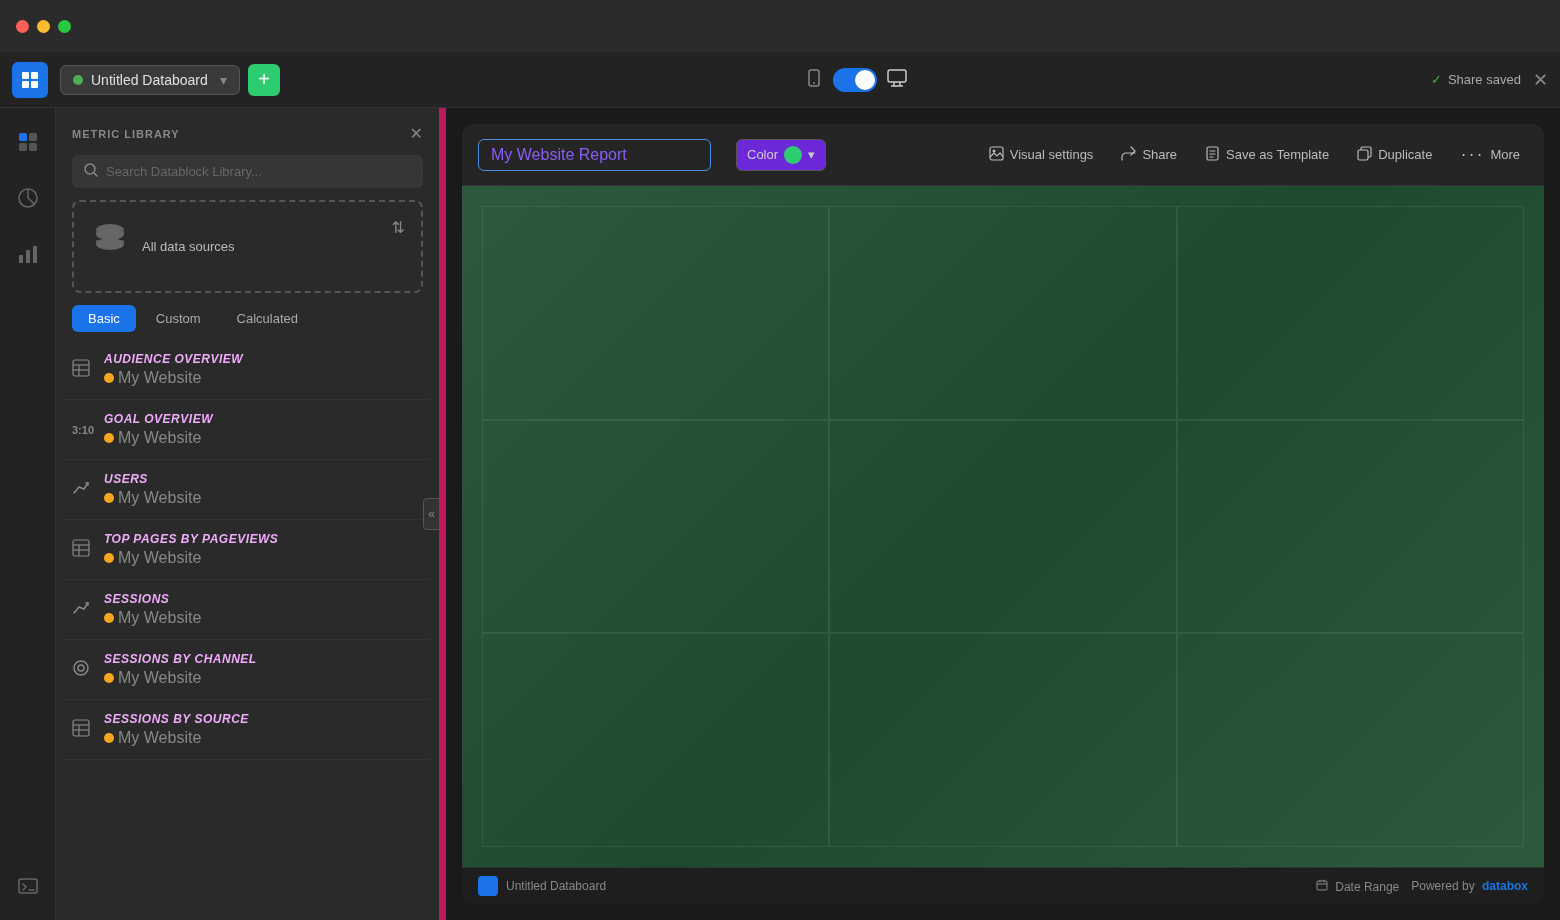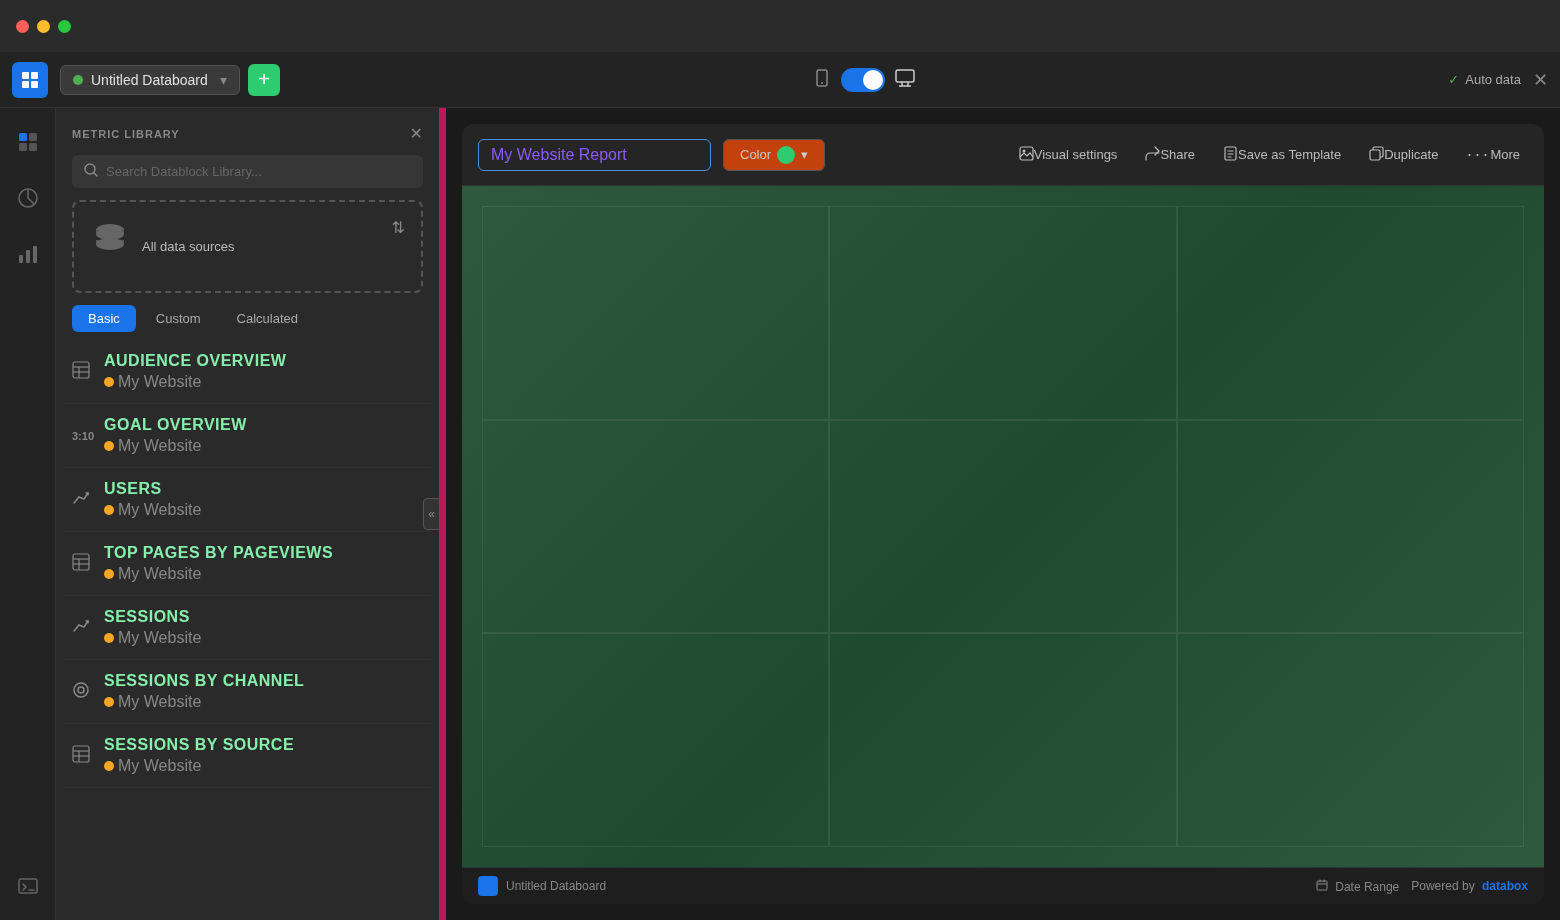--- a/index.html
+++ b/index.html
@@ -263,25 +263,26 @@
       font-size: 16px;
       width: 20px;
       flex-shrink: 0;
     }
     .metric-info {
       display: flex;
       flex-direction: column;
       gap: 3px;
     }
     .metric-name {
-      color: #86efac;
-      font-size: 16px;
+      color: #f0abfc;
+      font-size: 12px;
       font-weight: 600;
       letter-spacing: 0.5px;
       text-transform: uppercase;
+      font-style: italic;
     }
     .metric-source {
       display: flex; align-items: center; gap: 4px;
       font-size: 16px;
       color: #888;
     }
     .source-dot {
       width: 10px; height: 10px;
       border-radius: 50%;
       background: #f5a623;
@@ -322,36 +323,37 @@
       border: 1.5px solid #4a90e2;
       border-radius: 6px;
       color: #8b5cf6;
       font-size: 16px;
       padding: 6px 12px;
       min-width: 220px;
       outline: none;
     }
     .color-picker-btn {
       display: flex; align-items: center; gap: 6px;
-      background: #c2410c;
+      background: #6d28d9;
       border: 1px solid #555;
       border-radius: 6px;
-      padding: 6px 16px;
+      padding: 6px 10px;
       cursor: pointer;
       color: #ccc;
       font-size: 13px;
+      margin-left: 13px;
     }
     .color-dot {
       width: 18px; height: 18px;
       border-radius: 50%;
       background: #2ecc71;
     }
     .toolbar-spacer { flex: 1; }
     .toolbar-btn {
-      display: flex; align-items: center; 
+      display: flex; align-items: center; gap: 6px;
       color: #bbb;
       font-size: 13px;
       cursor: pointer;
       padding: 6px 8px;
       border-radius: 6px;
     }
 
     
     .grid-canvas {
       flex: 1;
@@ -458,21 +460,21 @@
             <line x1="13" y1="13" x2="13" y2="17" stroke="#ccc" stroke-width="1.5"></line>
             <line x1="4" y1="17" x2="16" y2="17" stroke="#ccc" stroke-width="1.5"></line>
           </svg>
         </span>
       </div>
     </div>
 
     <div class="nav-right">
       <div class="auto-saved">
         <span style="color:#4CAF50;">✓</span>
-        <span>Auto data</span>
+        <span>Share saved</span>
       </div>
       <span style="color:#888;cursor:pointer;font-size:18px;">✕</span>
     </div>
   </div>
 
   <div class="main-content">
 
     <div class="icon-sidebar">
       <div class="sidebar-icon active">
         <svg width="22" height="22" viewBox="0 0 22 22" fill="none">

